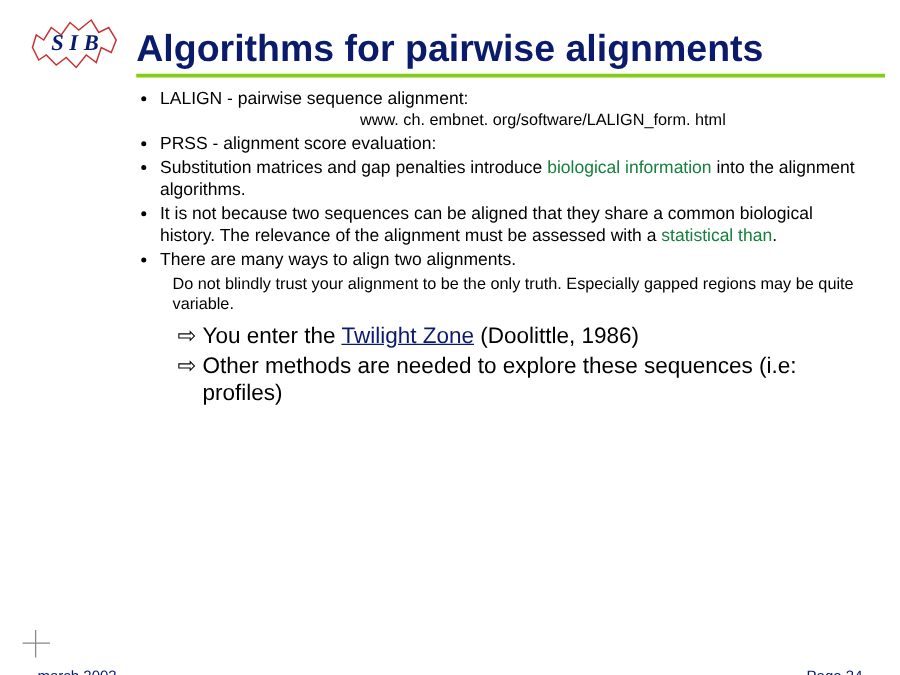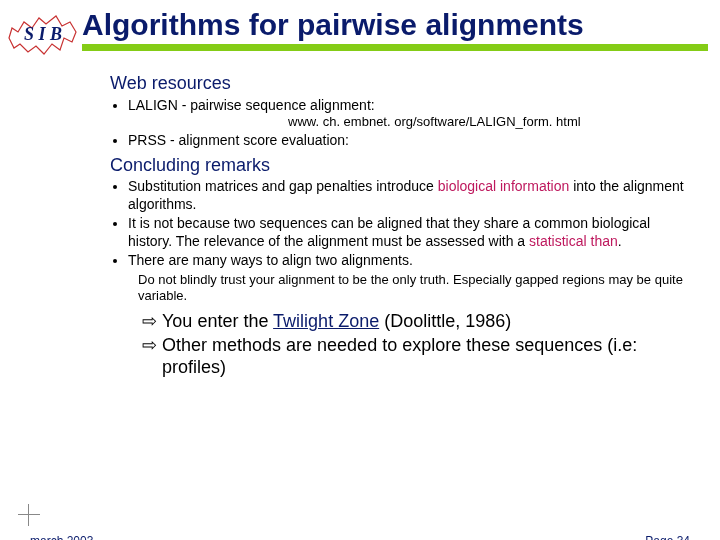--- a/index.html
+++ b/index.html
@@ -7,35 +7,36 @@
     padding: 0;
     width: 720px;
     height: 540px;
     font-family: Arial, Helvetica, sans-serif;
     background: #ffffff;
     position: relative;
     overflow: hidden;
   }
   .header {
     display: flex;
-    align-items: flex-start;
-    padding: 8px 12px 0 4px;
+    align-items: flex-end;
+    padding: 8px 12px 0 21px;
   }
   .logo {
     width: 78px;
     height: 54px;
     flex-shrink: 0;
   }
   .title {
     font-family: "Comic Sans MS", cursive, sans-serif;
     font-size: 30px;
     font-weight: bold;
     color: #0a1b6b;
-    border-bottom: 7px solid #84cc16;
+    border-bottom: 3px solid #84cc16;
     padding-bottom: 2px;
+    margin-left: 10px;
     flex: 1;
   }
   .content {
     padding: 6px 30px 0 110px;
     font-size: 14px;
     color: #000;
     line-height: 1.25;
   }
   .sect {
     color: #0a1b6b;
@@ -47,21 +48,21 @@
     padding: 0;
   }
   ul.bul > li {
     list-style-type: disc;
     margin: 2px 0;
   }
   .url {
     font-size: 13px;
     margin-left: 160px;
   }
-  .biol { color: #be185d; }
+  .biol { color: #15803d; }
   .advice {
     font-size: 13px;
     margin: 2px 0 6px 28px;
   }
   ul.arrow {
     margin: 2px 0 0 32px;
     padding: 0;
   }
   ul.arrow > li {
     list-style: none;
@@ -109,32 +110,30 @@
 <div class="header">
   <svg class="logo" viewBox="0 0 78 54">
     <path d="M5,30 L8,20 L14,24 L20,14 L28,20 L35,10 L42,16 L52,8 L58,18 L66,14 L72,24 L68,34 L60,30 L56,42 L48,36 L40,46 L32,38 L24,44 L16,36 L10,40 Z" fill="none" stroke="#c83232" stroke-width="1.2"></path>
     <text x="39" y="32" font-family="Times, serif" font-style="italic" font-weight="bold" font-size="18" fill="#0a1b6b" text-anchor="middle">S I B</text>
   </svg>
   <div class="title">Algorithms for pairwise alignments</div>
 </div>
 
 <div class="content">
 
-  <div class="sect">Web resources</div>
   <ul class="bul">
     <li>
       <span>LALIGN - pairwise sequence alignment:</span>
       <div class="url">www. ch. embnet. org/software/LALIGN_form. html</div>
     </li>
     <li>
       <span>PRSS - alignment score evaluation:</span>
     </li>
   </ul>
 
-  <div class="sect">Concluding remarks</div>
   <ul class="bul">
     <li>
       <span>Substitution matrices and gap penalties introduce </span><span class="biol">biological information</span><span> into the alignment algorithms.</span>
     </li>
     <li>
       <span>It is not because two sequences can be aligned that they share a common biological history. The relevance of the alignment must be assessed with a </span><span class="biol">statistical than</span><span>.</span>
     </li>
     <li>There are many ways to align two alignments.</li>
   </ul>
   <div class="advice">Do not blindly trust your alignment to be the only truth. Especially gapped regions may be quite variable.</div>

